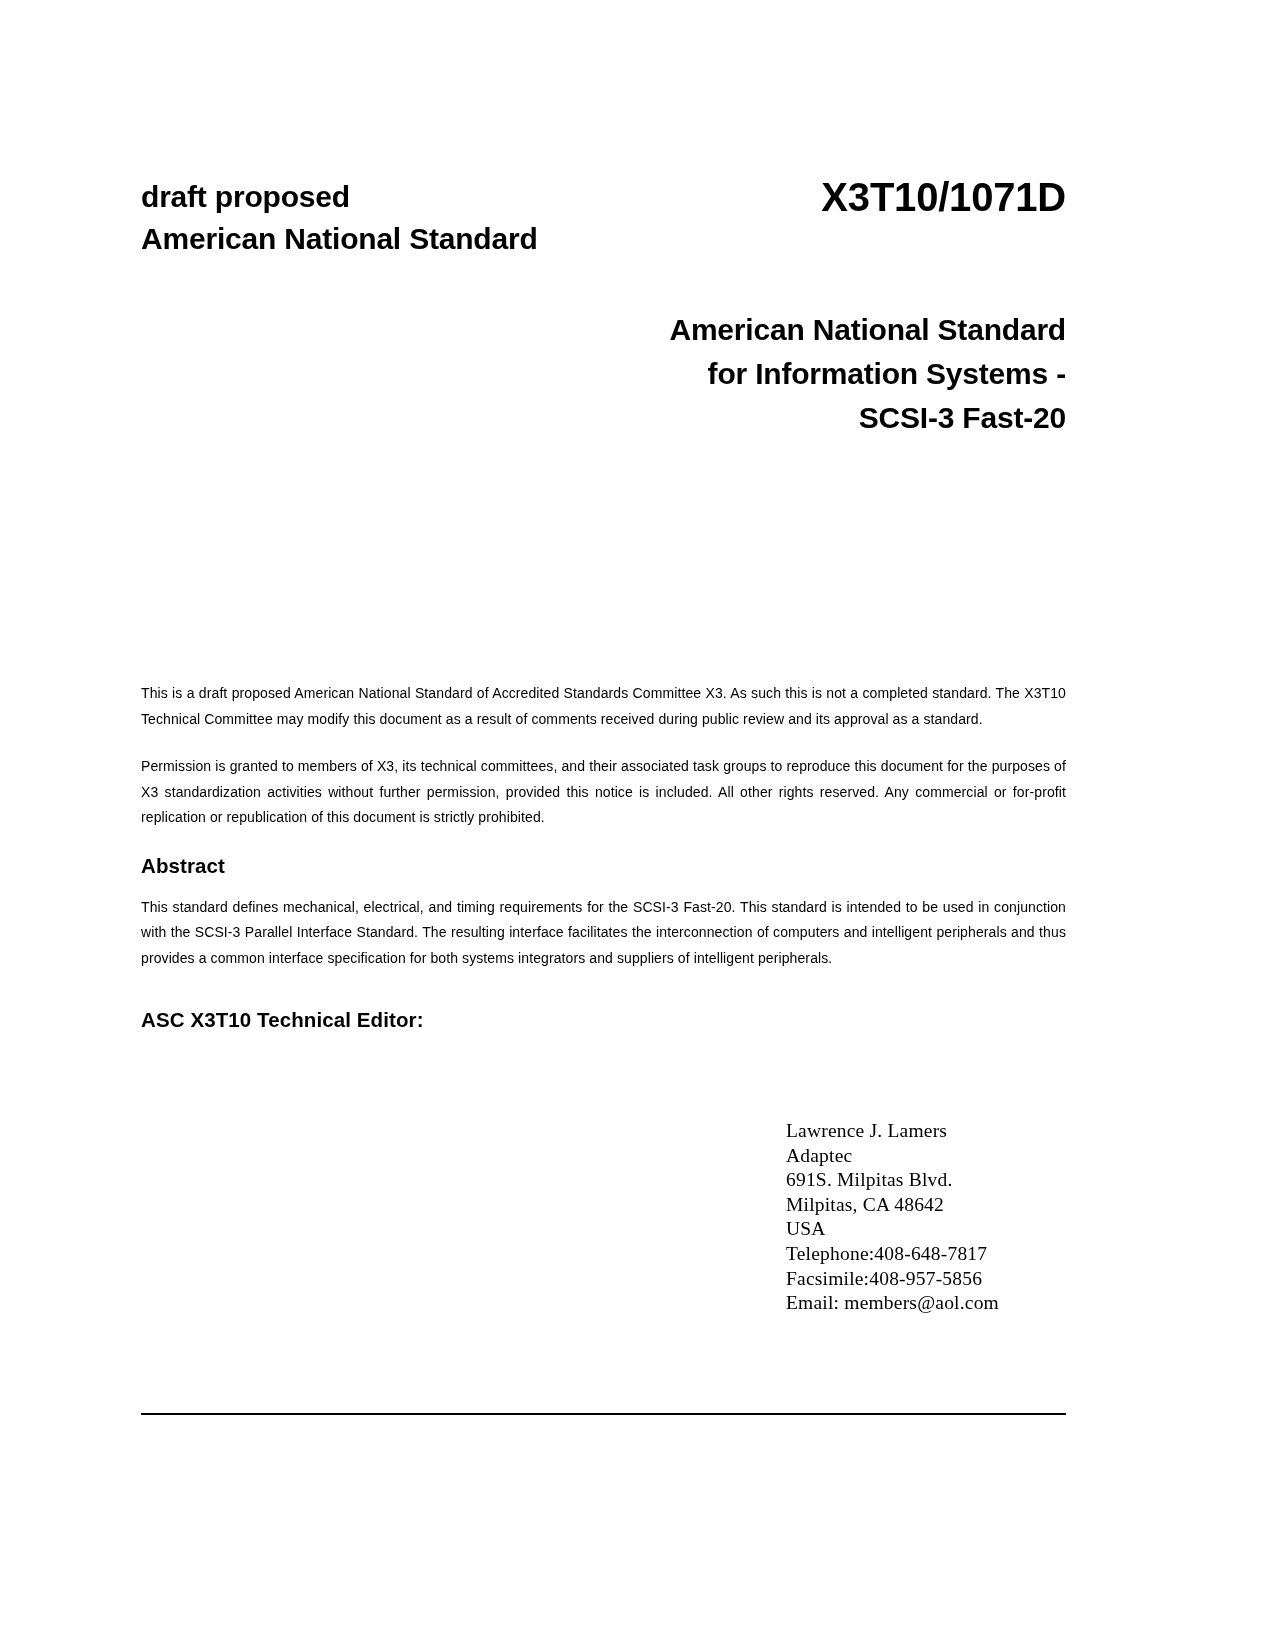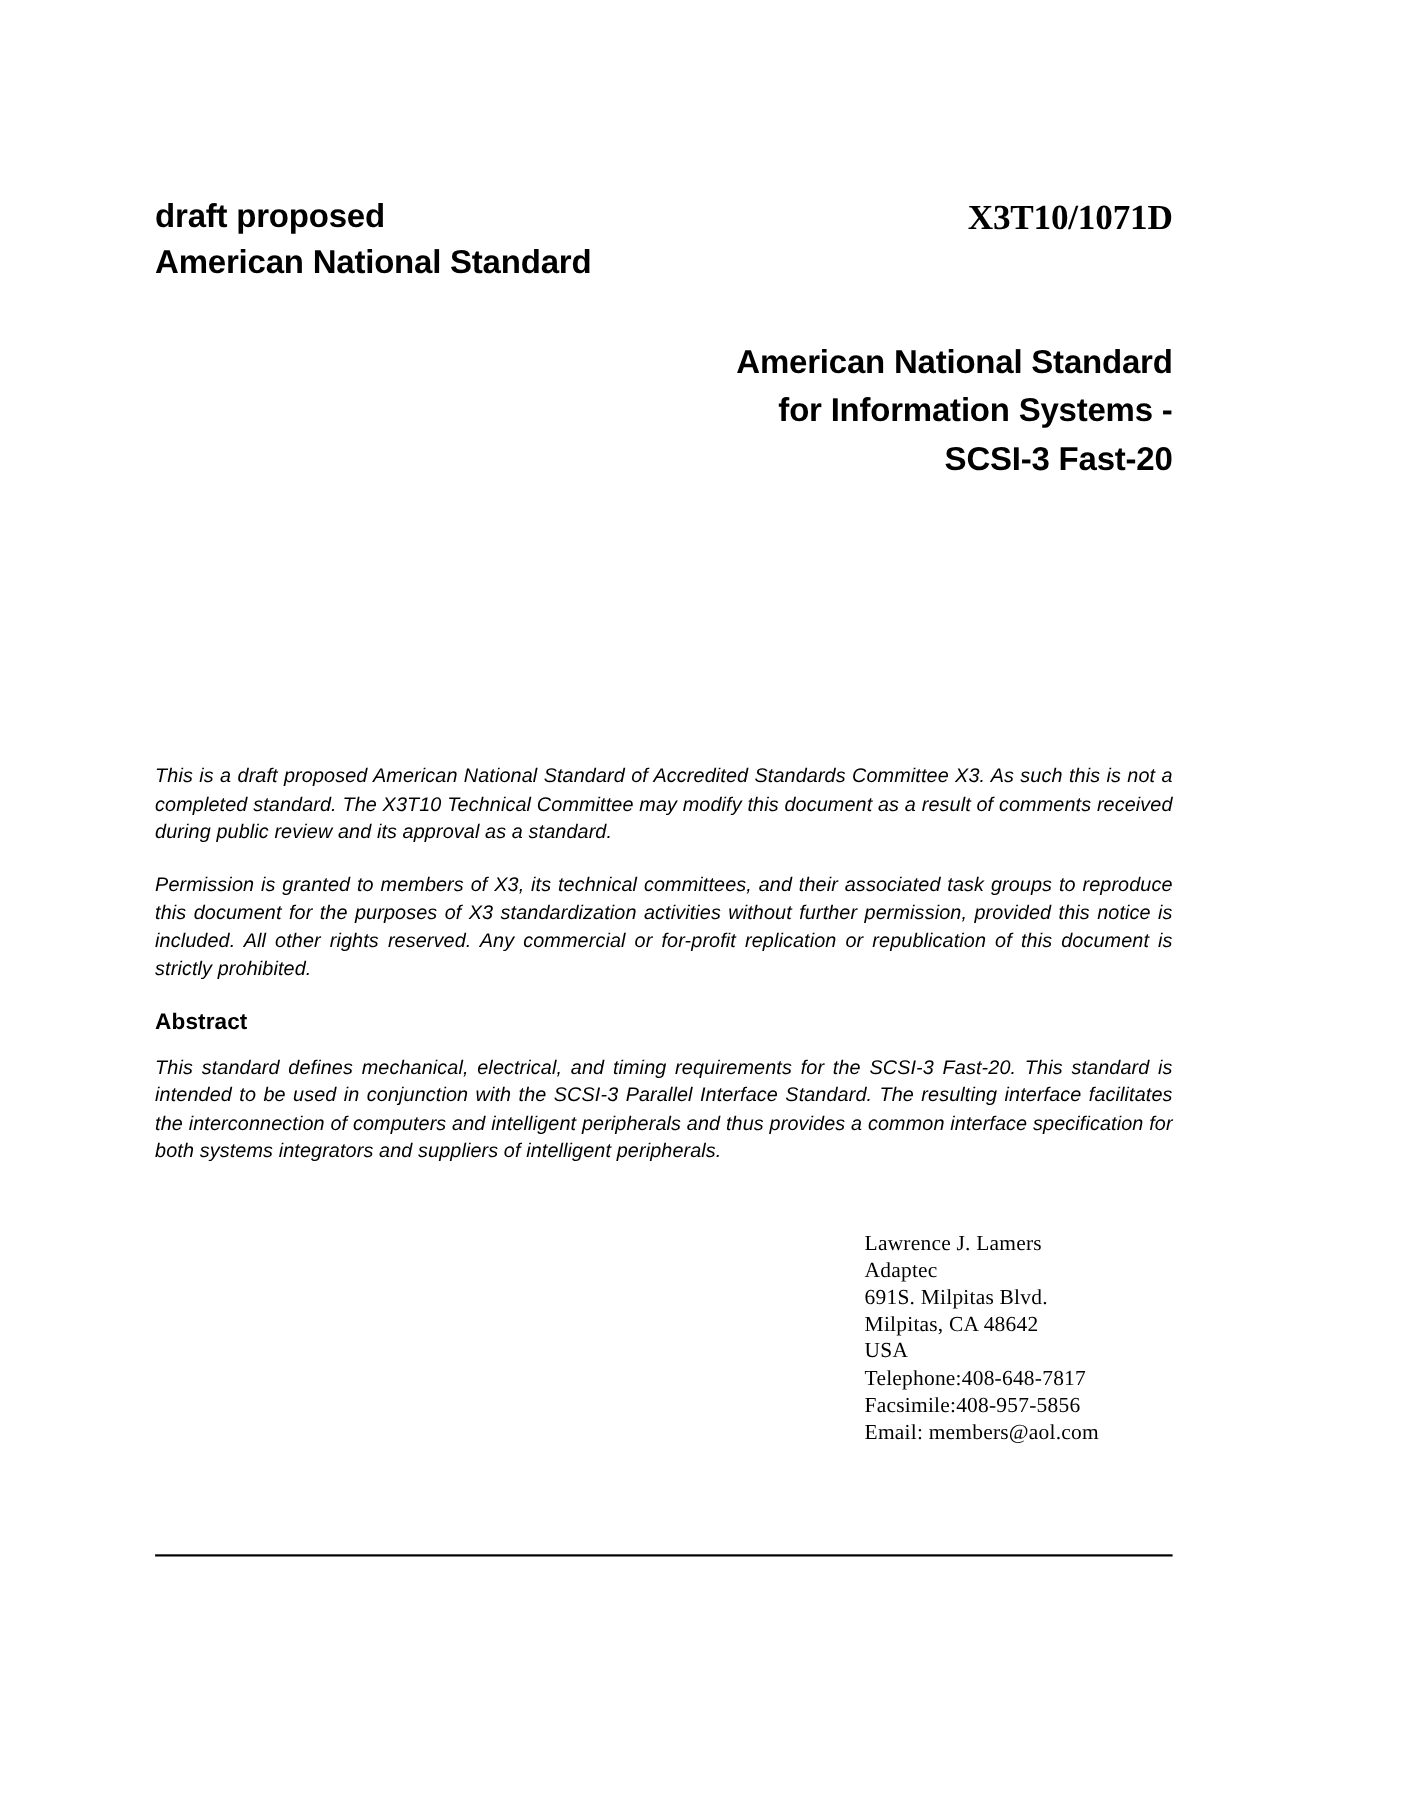--- a/index.html
+++ b/index.html
@@ -37,27 +37,26 @@
     align-items: flex-start;
   }
   .doc-kicker {
     font-size: 30px;
     font-weight: bold;
     line-height: 42px;
     letter-spacing: -0.2px;
     white-space: pre-line;
   }
   .doc-number {
-    font-size: 32px;
+    font-size: 40px;
     font-weight: bold;
     line-height: 42px;
     letter-spacing: -0.2px;
     text-align: left;
     white-space: nowrap;
-    font-family: Liberation Serif, serif;
   }
 
   
   .doc-title {
     position: absolute;
     left: 300px;
     top: 308px;
     width: 766px;
     text-align: right;
     font-size: 30px;
@@ -71,27 +70,26 @@
 
   
   .body-col {
     position: absolute;
     left: 141px;
     top: 681px;
     width: 925px;
   }
 
   .para {
-    font-size: 18px;
+    font-size: 14px;
     line-height: 25.5px;
     text-align: justify;
-    margin: 12px 0 22px 0;
+    margin: 0 0 22px 0;
     letter-spacing: 0.1px;
     font-stretch: condensed;
-    font-style: italic;
   }
   .para:last-child { margin-bottom: 0; }
 
   .section-head {
     font-size: 20.5px;
     font-weight: bold;
     line-height: 26px;
     margin: 22px 0 16px 0;
     letter-spacing: 0.1px;
   }
@@ -142,20 +140,21 @@
     <span class="tl">American National Standard</span>
     <span class="tl">for Information Systems -</span>
     <span class="tl">SCSI-3 Fast-20</span>
   </div>
 
   <div class="body-col">
     <p class="para">This is a draft proposed American National Standard of Accredited Standards Committee X3.  As such this is not a completed standard.  The X3T10 Technical Committee may modify this document as a result of comments received during public review and its approval as a standard.</p>
     <p class="para">Permission is granted to members of X3, its technical committees, and their associated task groups to reproduce this document for the purposes of X3 standardization activities without further permission, provided this notice is included. All other rights reserved. Any commercial or for-profit replication or republication of this document is strictly prohibited.</p>
     <h2 class="section-head">Abstract</h2>
     <p class="para">This standard defines mechanical, electrical, and timing requirements for the SCSI-3 Fast-20. This standard is intended to be used in conjunction with the SCSI-3 Parallel Interface Standard.  The resulting interface facilitates the interconnection of computers and intelligent peripherals and thus provides a common interface specification for both systems integrators and suppliers of intelligent peripherals.</p>
+    <h2 class="editor-head">ASC X3T10 Technical Editor:</h2>
   </div>
 
   <div class="contact">
     <span class="cline">Lawrence J. Lamers</span>
     <span class="cline">Adaptec</span>
     <span class="cline">691S. Milpitas Blvd.</span>
     <span class="cline">Milpitas, CA 48642</span>
     <span class="cline">USA</span>
     <span class="cline">Telephone:408-648-7817</span>
     <span class="cline">Facsimile:408-957-5856</span>

